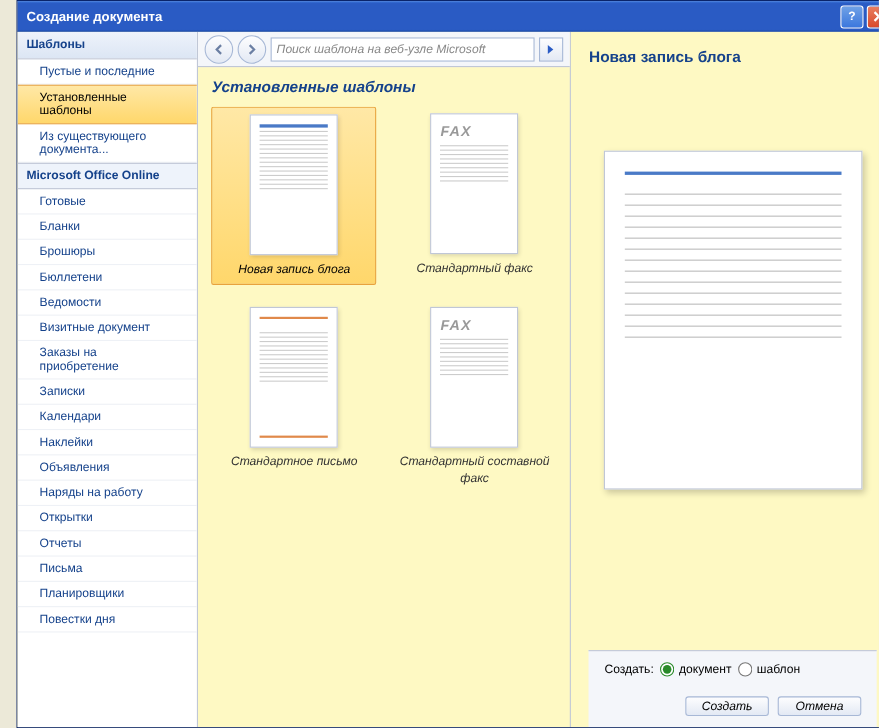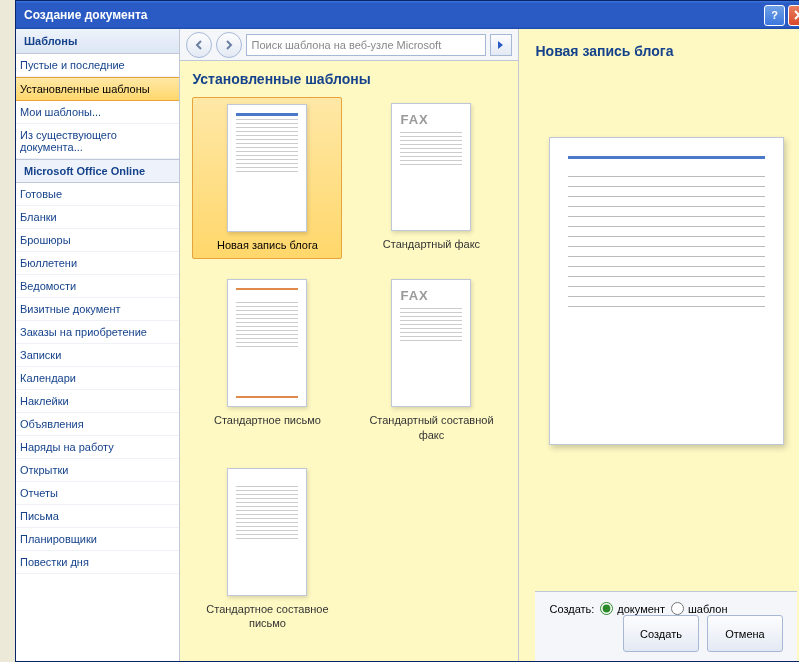--- a/index.html
+++ b/index.html
@@ -11,28 +11,28 @@
 .titlebar-text { font-weight: bold; font-size: 12px; padding-left: 4px; flex: 1; }
 .titlebar-buttons { display: flex; gap: 3px; }
 .titlebar-btn { width: 21px; height: 21px; border-radius: 3px; border: 1px solid #fff; display: flex; align-items: center; justify-content: center; color: #fff; font-weight: bold; font-size: 13px; }
 .help-btn { background: linear-gradient(to bottom, #6fa1e6, #3b77dd); }
 .close-btn { background: linear-gradient(to bottom, #e97e5f, #d9492b); }
 
 .body-area { flex: 1; display: flex; background: #fef9c3; overflow: hidden; }
 
 .sidebar { width: 166px; background: #fff; border-right: 1px solid #c0c7d6; overflow-y: scroll; }
 .sidebar-header { background: linear-gradient(to bottom, #eef3fb, #dce6f4); color: #15428b; font-weight: bold; padding: 6px 8px; border-bottom: 1px solid #c0c7d6; }
-.sidebar-item { padding: 5px 4px; color: #15428b; cursor: pointer; border-bottom: 1px solid #eef1f6; }
+.sidebar-item { padding: 5px 20px; color: #15428b; cursor: pointer; border-bottom: 1px solid #eef1f6; }
 .sidebar-item.selected { background: linear-gradient(to bottom, #ffe8a6, #ffd76b); color: #000; border: 1px solid #e8a33d; border-left: none; border-right: none; }
 .sidebar-section { background: #eef3fb; color: #15428b; font-weight: bold; padding: 5px 8px; border-bottom: 1px solid #c0c7d6; border-top: 1px solid #c0c7d6; }
 .sidebar::-webkit-scrollbar { width: 16px; }
 .sidebar::-webkit-scrollbar-track { background: #f0f0f0; border-left: 1px solid #d4d0c8; }
 .sidebar::-webkit-scrollbar-thumb { background: linear-gradient(to right, #e8f0fb, #c3d5ef); border: 1px solid #9ebce6; border-radius: 2px; }
 
-.center { flex: 1; display: flex; flex-direction: column; border-right: 1px solid #c0c7d6; }
+.center { flex: 1; display: flex; flex-direction: column; border-right: 1px solid #c0c7d6; font-style: italic; }
 .toolbar { height: 32px; display: flex; align-items: center; padding: 4px 6px; gap: 4px; border-bottom: 1px solid #c0c7d6; background: #f4f6fa; }
 .nav-btn { width: 26px; height: 26px; border-radius: 50%; border: 1px solid #a7b8d6; background: linear-gradient(to bottom, #fdfdfe, #e3e9f4); display: flex; align-items: center; justify-content: center; color: #6b7fa3; cursor: pointer; }
 .search-box { flex: 1; height: 22px; border: 1px solid #a7b8d6; background: #fff; padding: 0 4px; color: #888; display: flex; align-items: center; }
 .search-go { width: 22px; height: 22px; border: 1px solid #a7b8d6; background: linear-gradient(to bottom, #fdfdfe, #e3e9f4); color: #2a5bc4; display: flex; align-items: center; justify-content: center; cursor: pointer; }
 
 .content-header { color: #15428b; font-weight: bold; font-size: 14px; padding: 10px 12px; }
 
 .template-grid { flex: 1; overflow-y: auto; padding: 0 12px 12px; display: grid; grid-template-columns: repeat(2, 150px); gap: 14px; align-content: start; }
 .template-item { display: flex; flex-direction: column; align-items: center; gap: 6px; padding: 6px; cursor: pointer; }
 .template-item.selected { background: linear-gradient(to bottom, #ffe8a6, #ffd76b); border: 1px solid #e8a33d; border-radius: 2px; }
@@ -50,21 +50,21 @@
 .preview-panel { width: 296px; display: flex; flex-direction: column; padding: 14px 16px 0; }
 .preview-title { color: #15428b; font-weight: bold; font-size: 14px; margin-bottom: 18px; }
 .preview-image { width: 235px; height: 308px; border: 1px solid #c0c7d6; background: #fff; box-shadow: 2px 3px 6px rgba(0,0,0,0.2); margin: 60px auto 0; padding: 18px; display: flex; flex-direction: column; gap: 9px; }
 .preview-line { height: 1px; background: #bbb; }
 .preview-line.top { height: 3px; background: #4a7ac7; margin-bottom: 8px; }
 
 .footer { height: 70px; border-top: 1px solid #c0c7d6; background: #f4f6fa; display: flex; flex-direction: column; justify-content: space-between; padding: 10px 14px; }
 .radio-row { display: flex; align-items: center; gap: 6px; }
 .radio-row label { display: flex; align-items: center; gap: 4px; cursor: pointer; }
 .btn-row { display: flex; justify-content: flex-end; gap: 8px; }
-.btn { min-width: 76px; height: 37px; border: 1px solid #a7b8d6; background: linear-gradient(to bottom, #fdfdfe, #e3e9f4); border-radius: 3px; cursor: pointer; padding: 0 10px; }
+.btn { min-width: 76px; height: 18px; border: 1px solid #a7b8d6; background: linear-gradient(to bottom, #fdfdfe, #e3e9f4); border-radius: 3px; cursor: pointer; padding: 0 10px; font-style: italic; }
 
 svg { display: block; }
 input[type=radio] { accent-color: #2a8a2a; }
 </style>
 </head>
 <body>
 
 <div class="window">
 
   <div class="titlebar">
@@ -81,21 +81,20 @@
     </div>
   </div>
 
   <div class="body-area">
 
     <div class="sidebar">
       <div class="sidebar-header">Шаблоны</div>
       <div id="sidebar-top">
           <div class="sidebar-item">Пустые и последние</div>
           <div class="sidebar-item selected">Установленные шаблоны</div>
-          <div class="sidebar-item">Мои шаблоны...</div>
           <div class="sidebar-item">Из существующего документа...</div>
         </div>
       <div class="sidebar-section">Microsoft Office Online</div>
       <div id="sidebar-online">
           <div class="sidebar-item">Готовые</div>
           <div class="sidebar-item">Бланки</div>
           <div class="sidebar-item">Брошюры</div>
           <div class="sidebar-item">Бюллетени</div>
           <div class="sidebar-item">Ведомости</div>
           <div class="sidebar-item">Визитные документ</div>
@@ -200,40 +199,20 @@
               <div class="thumb-line thin"></div>
               <div class="thumb-line thin"></div>
               <div class="thumb-line thin"></div>
               <div class="thumb-line thin"></div>
               <div class="thumb-line thin"></div>
               <div class="thumb-line thin"></div>
               <div class="thumb-line thin"></div>
             </div>
             <div class="template-label">Стандартный составной факс</div>
           </div>
-          <div class="template-item">
-            <div class="template-thumb">
-              <div style="height:6px"></div>
-              <div class="thumb-line thin"></div>
-              <div class="thumb-line thin"></div>
-              <div class="thumb-line thin"></div>
-              <div class="thumb-line thin"></div>
-              <div class="thumb-line thin"></div>
-              <div class="thumb-line thin"></div>
-              <div class="thumb-line thin"></div>
-              <div class="thumb-line thin"></div>
-              <div class="thumb-line thin"></div>
-              <div class="thumb-line thin"></div>
-              <div class="thumb-line thin"></div>
-              <div class="thumb-line thin"></div>
-              <div class="thumb-line thin"></div>
-              <div class="thumb-line thin"></div>
-            </div>
-            <div class="template-label">Стандартное составное письмо</div>
-          </div>
         </div>
     </div>
 
     <div class="preview-panel">
       <div class="preview-title">Новая запись блога</div>
       <div style="flex:1">
         <div class="preview-image">
           <div class="preview-line top"></div>
           <div class="preview-line"></div>
             <div class="preview-line"></div>

